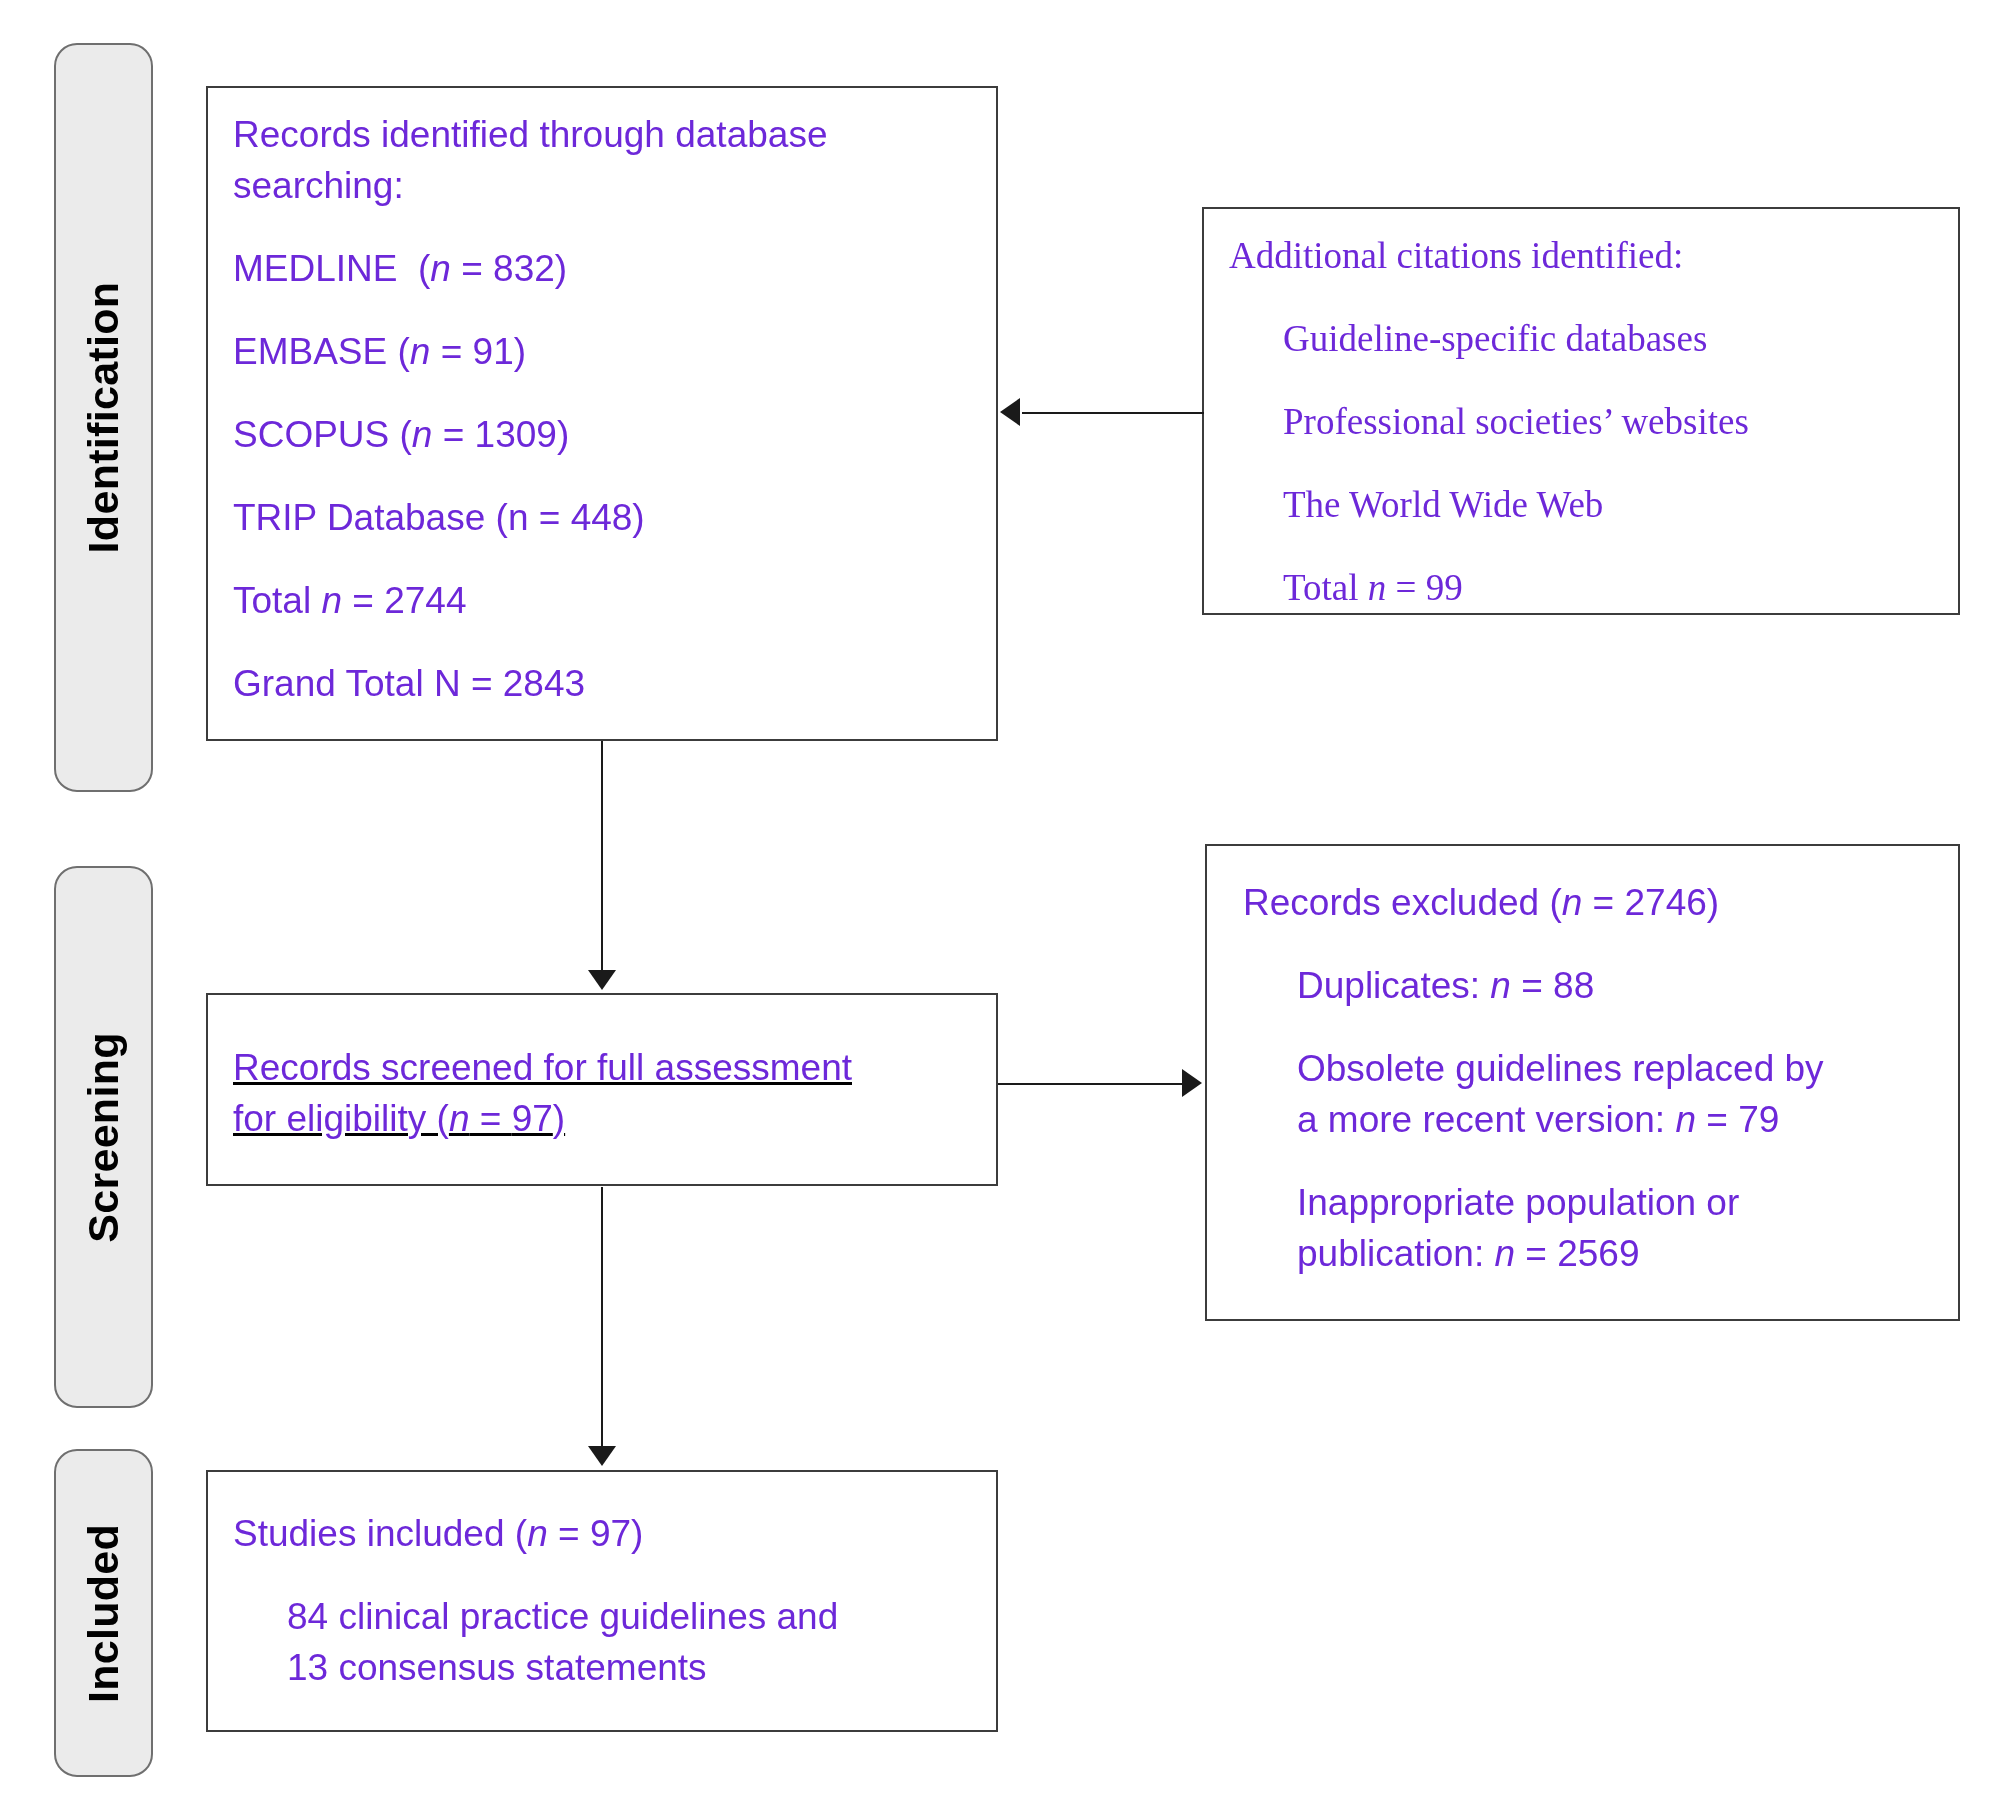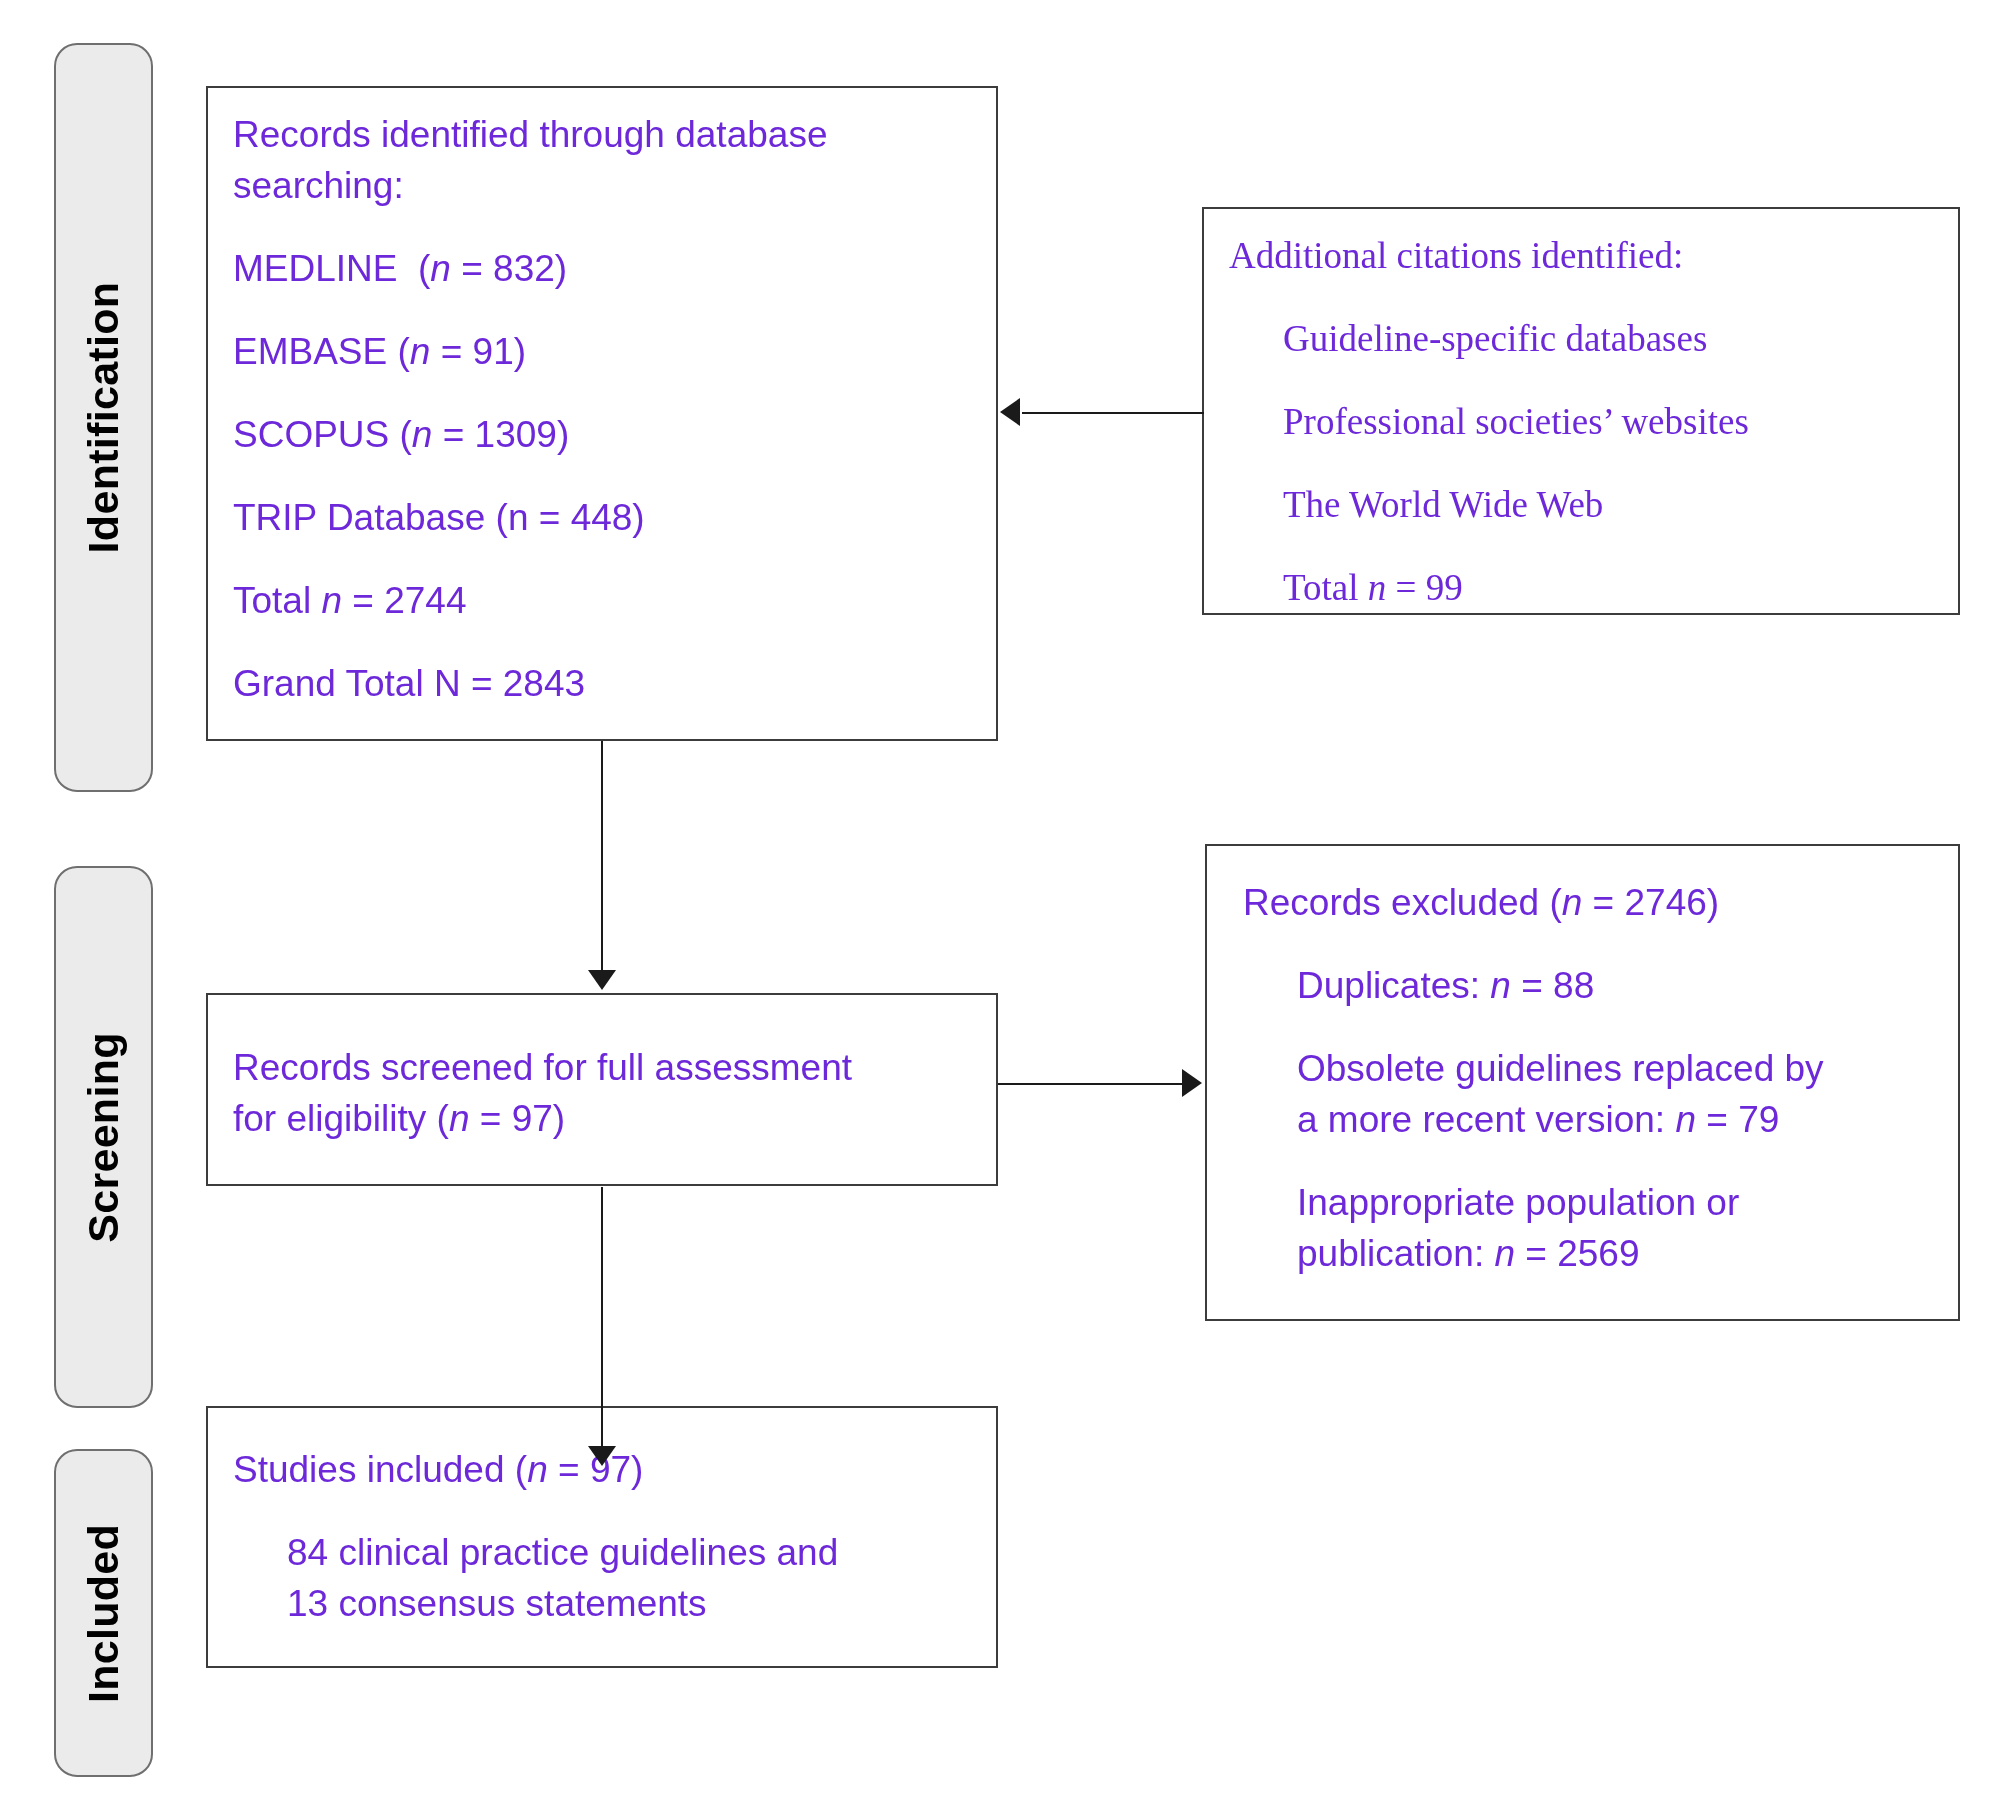--- a/index.html
+++ b/index.html
@@ -122,38 +122,38 @@
   </div>
 
   <div class="box" style="left:1202px; top:207px; width:758px; height:408px;font-family:Liberation Serif, serif;">
     <div class="line">Additional citations identified:</div>
     <div class="line indent gap-above">Guideline-specific databases</div>
     <div class="line indent gap-above">Professional societies’ websites</div>
     <div class="line indent gap-above">The World Wide Web</div>
     <div class="line indent gap-above">Total <span class="ital">n</span> = <span>99</span></div>
   </div>
 
-  <div class="box" style="left:206px; top:993px; width:792px; height:193px; padding-top:49px;">
+  <div class="box" style="left:206px; top:993px; width:792px; height:193px; padding-top:49px;text-decoration:underline;">
     <div class="line">Records screened for full assessment</div>
     <div class="line tight">for eligibility (<span class="ital">n</span> = <span>97</span>)</div>
   </div>
 
   <div class="box" style="left:1205px; top:844px; width:755px; height:477px; padding-top:33px;padding-left:36px;">
     <div class="line">Records excluded (<span class="ital">n</span> = <span>2746</span>)</div>
 
     <div class="line indent gap-above">Duplicates: <span class="ital">n</span> = <span>88</span></div>
 
     <div class="line indent gap-above">Obsolete guidelines replaced by</div>
     <div class="line indent tight">a more recent version: <span class="ital">n</span> = <span>79</span></div>
 
     <div class="line indent gap-above">Inappropriate population or</div>
     <div class="line indent tight">publication: <span class="ital">n</span> = <span>2569</span></div>
   </div>
 
-  <div class="box" style="left:206px; top:1406px; width:792px; height:262px; padding-top:38px;">
+  <div class="box" style="left:206px; top:1470px; width:792px; height:262px; padding-top:38px;">
     <div class="line">Studies included (<span class="ital">n</span> = <span>97</span>)</div>
     <div class="line indent gap-above"><span>84</span> clinical practice guidelines and</div>
     <div class="line indent tight"><span>13</span> consensus statements</div>
   </div>
 
   <div class="conn-h" style="left:1022px; top:412px; width:182px;"></div>
   <div class="arrow-left" style="left:1000px; top:398px;"></div>
 
   <div class="conn-v" style="left:601px; top:741px; height:232px;"></div>
   <div class="arrow-down" style="left:588px; top:970px;"></div>

